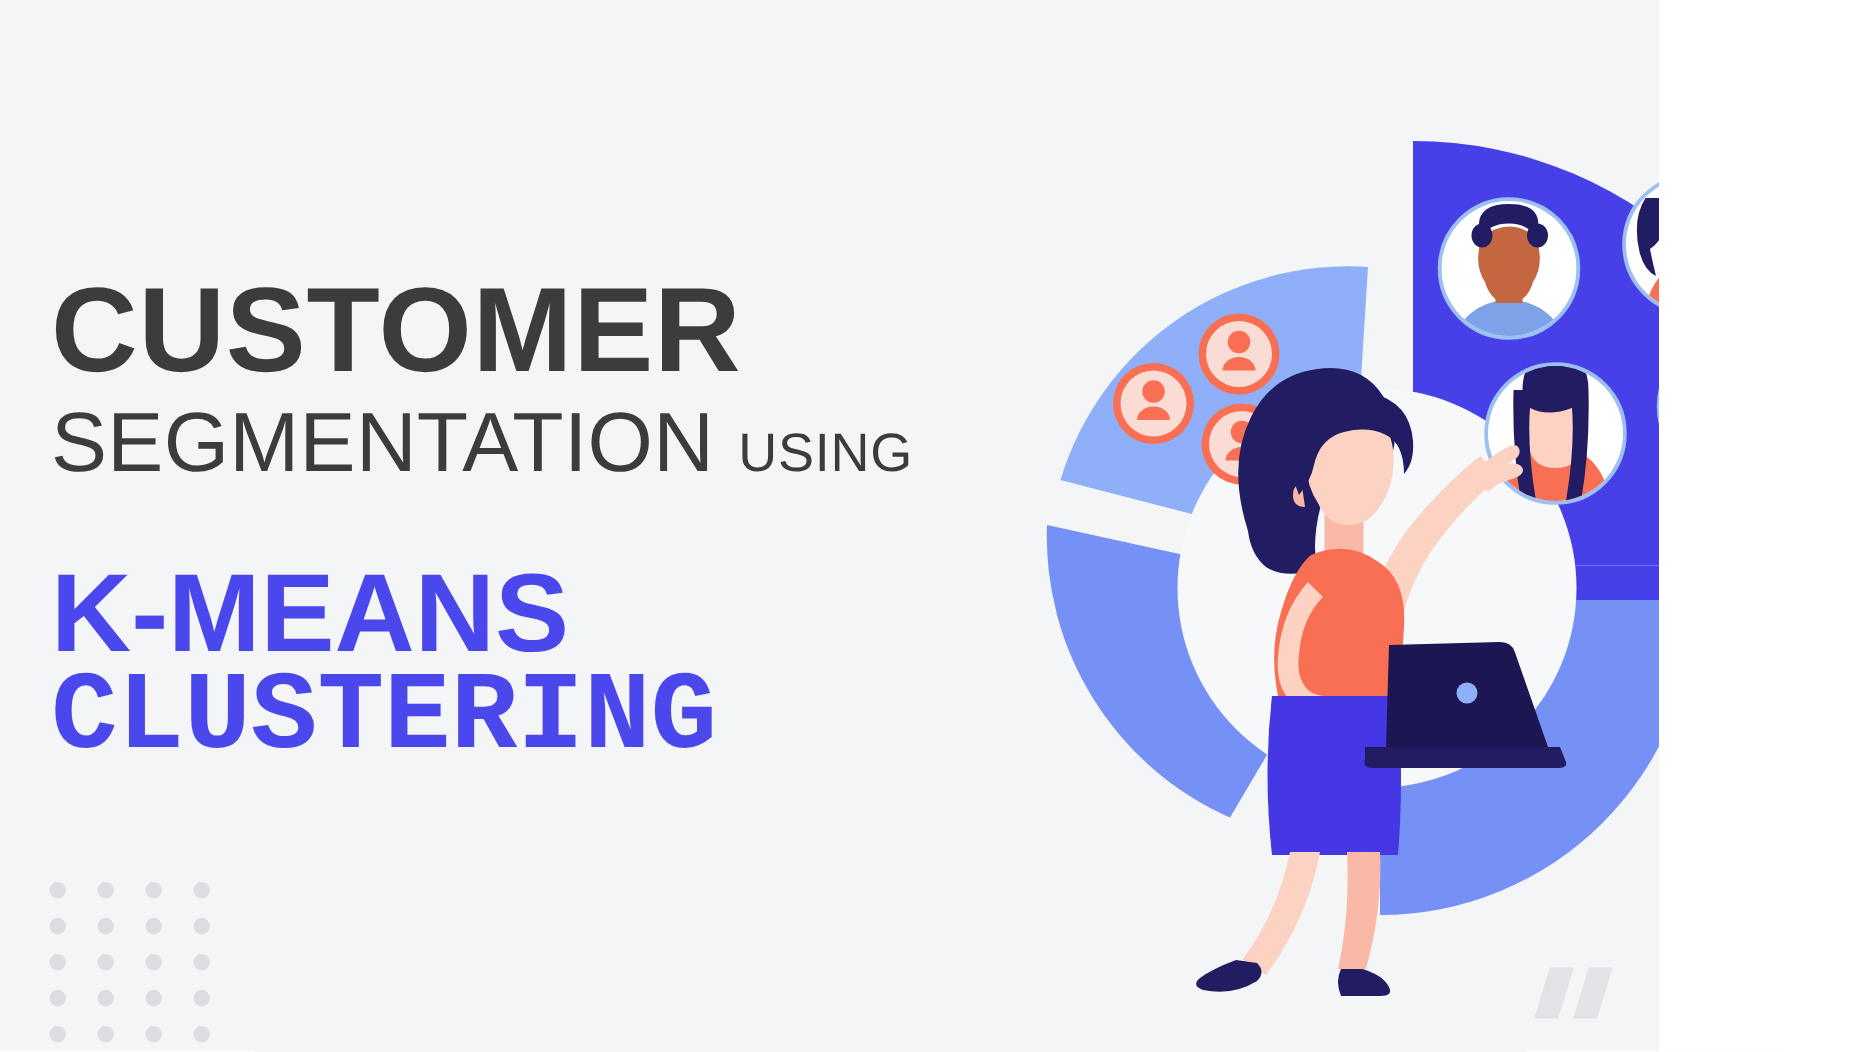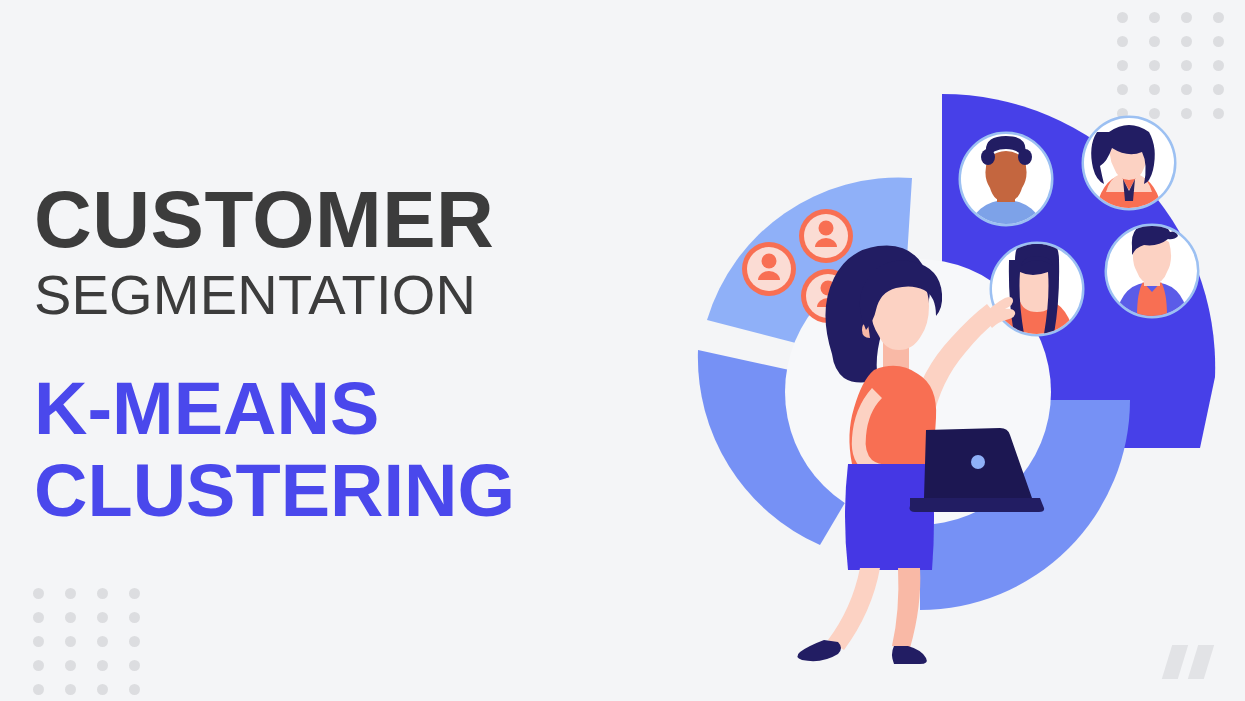--- a/index.html
+++ b/index.html
@@ -3,21 +3,21 @@
 <meta charset="utf-8">
 <title>Customer Segmentation using K-Means Clustering</title>
 <style>
   html, body {
     margin: 0;
     padding: 0;
     background: #ffffff;
   }
   #canvas {
     position: relative;
-    width: 1245px;
+    width: 1106px;
     height: 701px;
     background: #f4f5f7;
     overflow: hidden;
     font-family: "Liberation Sans", sans-serif;
   }
 
   
   .dot-grid {
     position: absolute;
     display: grid;
@@ -100,21 +100,21 @@
   }
   #line-kmeans, #line-clustering {
     font-size: 74px;
     font-weight: 700;
     letter-spacing: 0px;
     color: #4a48ec;
     line-height: 0.92;
     white-space: nowrap;
   }
   #line-kmeans { margin-top: 52px; }
-  #line-clustering { margin-top: 14px; }
+  #line-clustering { margin-top: 2px; font-family: Liberation Mono, monospace; }
 
   
   #illustration {
     position: absolute;
     left: 660px;
     top: 40px;
     width: 585px;
     height: 640px;
     z-index: 4;
   }
@@ -173,20 +173,21 @@
 
   <div id="corner-slashes">
     <span class="slash s1"></span>
     <span class="slash s2"></span>
   </div>
 
   <div id="title-block">
     <div id="line-customer">CUSTOMER</div>
     <div id="line-seg-row">
       <span id="line-segmentation">SEGMENTATION</span>
+      <span id="line-using">USING</span>
     </div>
     <div id="line-kmeans">K-MEANS</div>
     <div id="line-clustering">CLUSTERING</div>
   </div>
 
   <div id="illustration">
     <svg viewBox="0 0 585 640" xmlns="http://www.w3.org/2000/svg">
       <defs>
         <clipPath id="clipAv1">
             <circle cx="346" cy="139" r="45"></circle>

